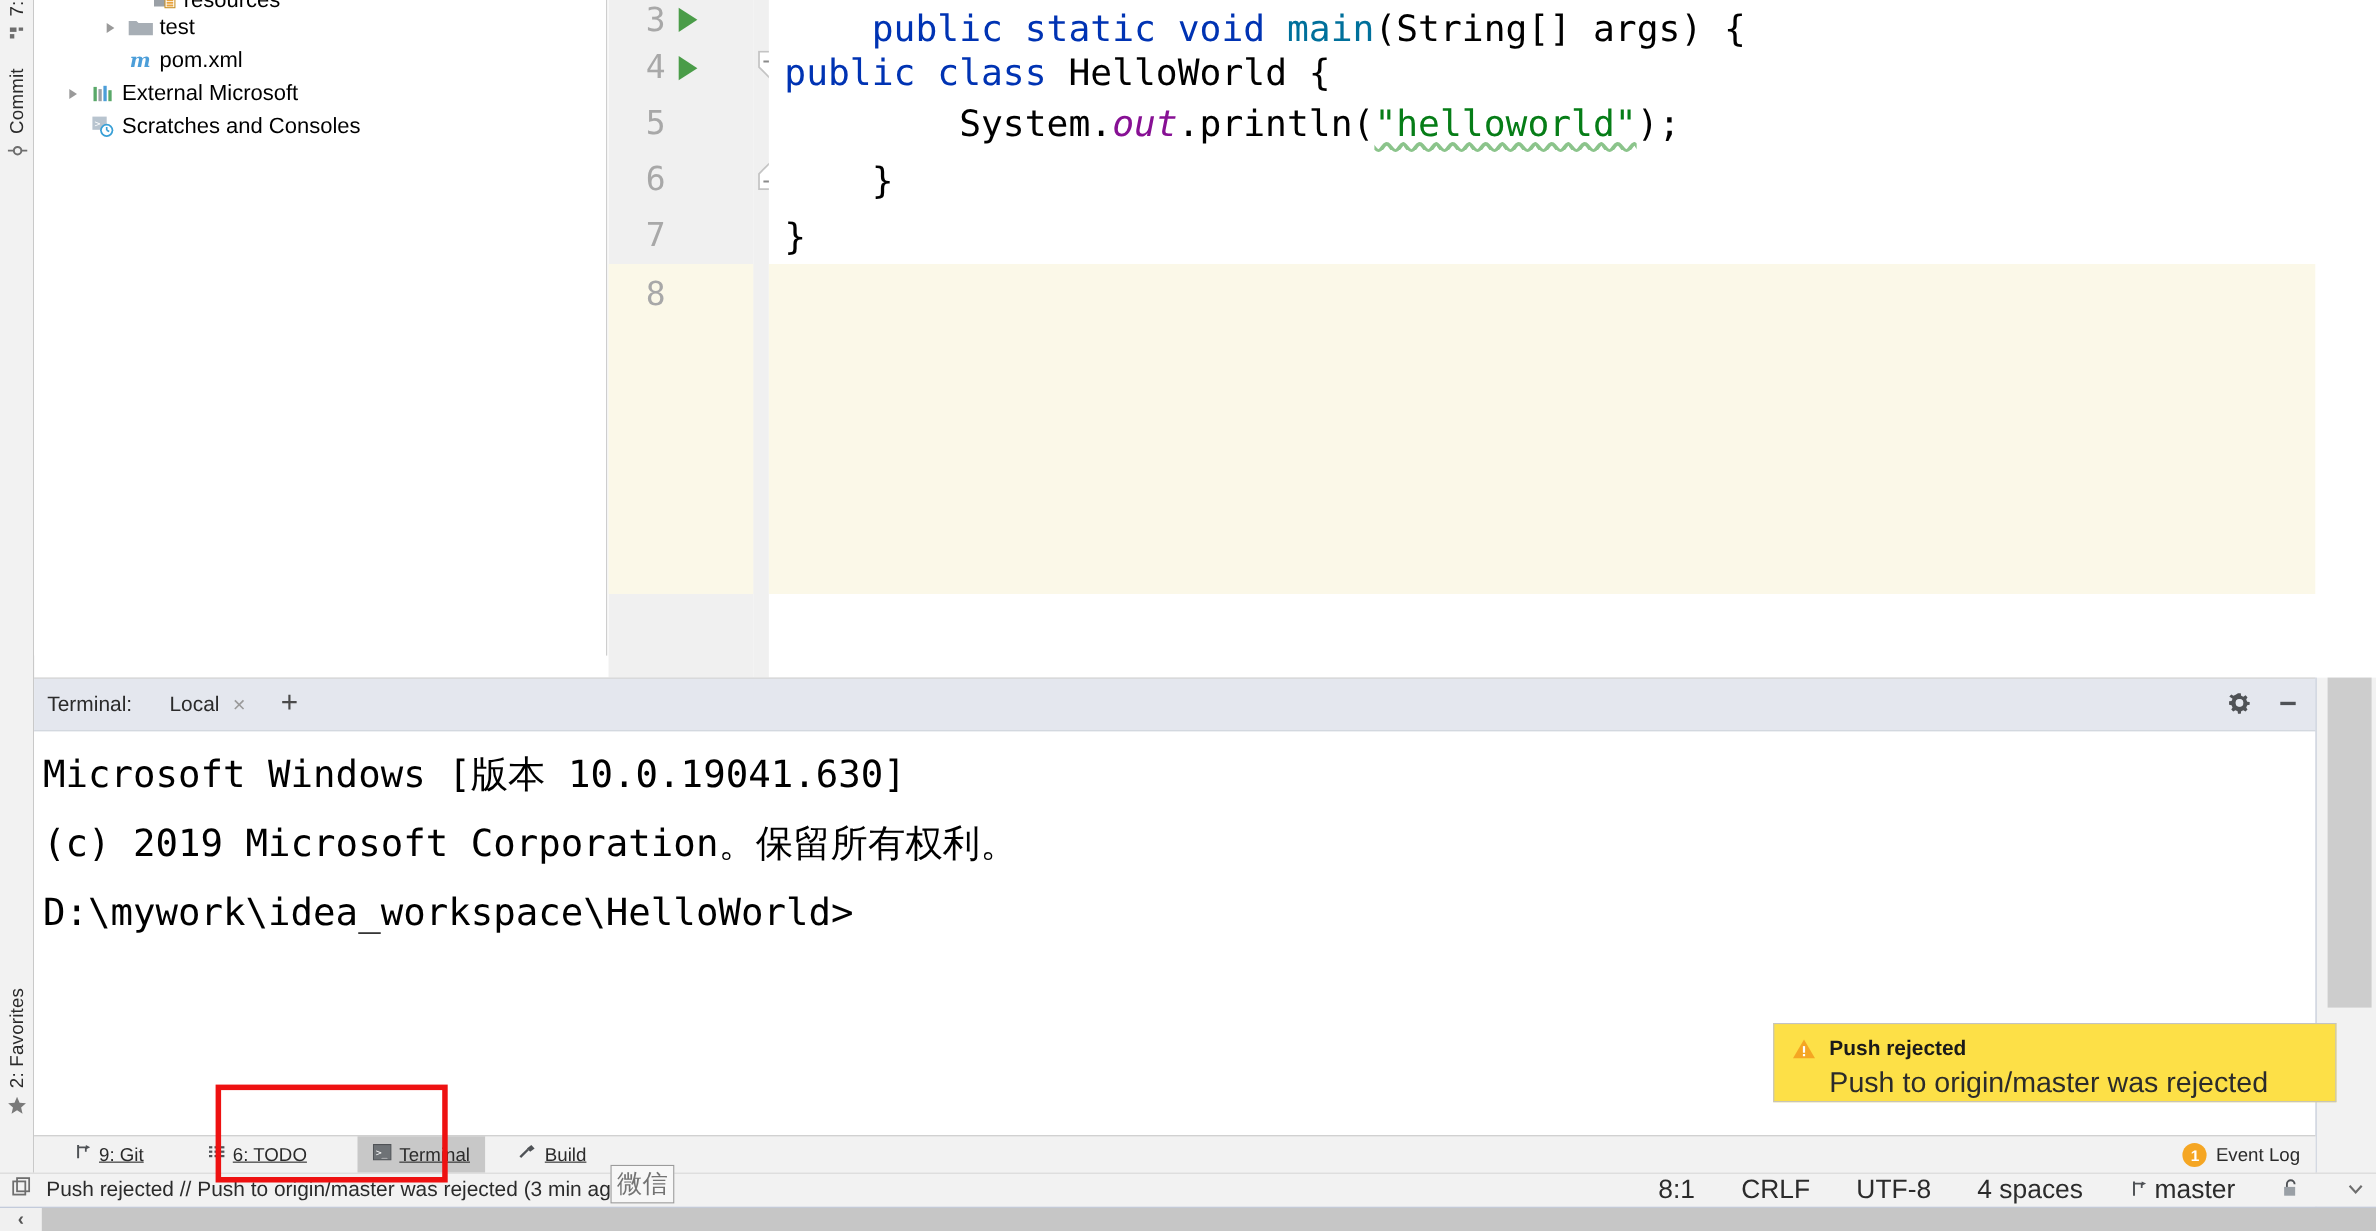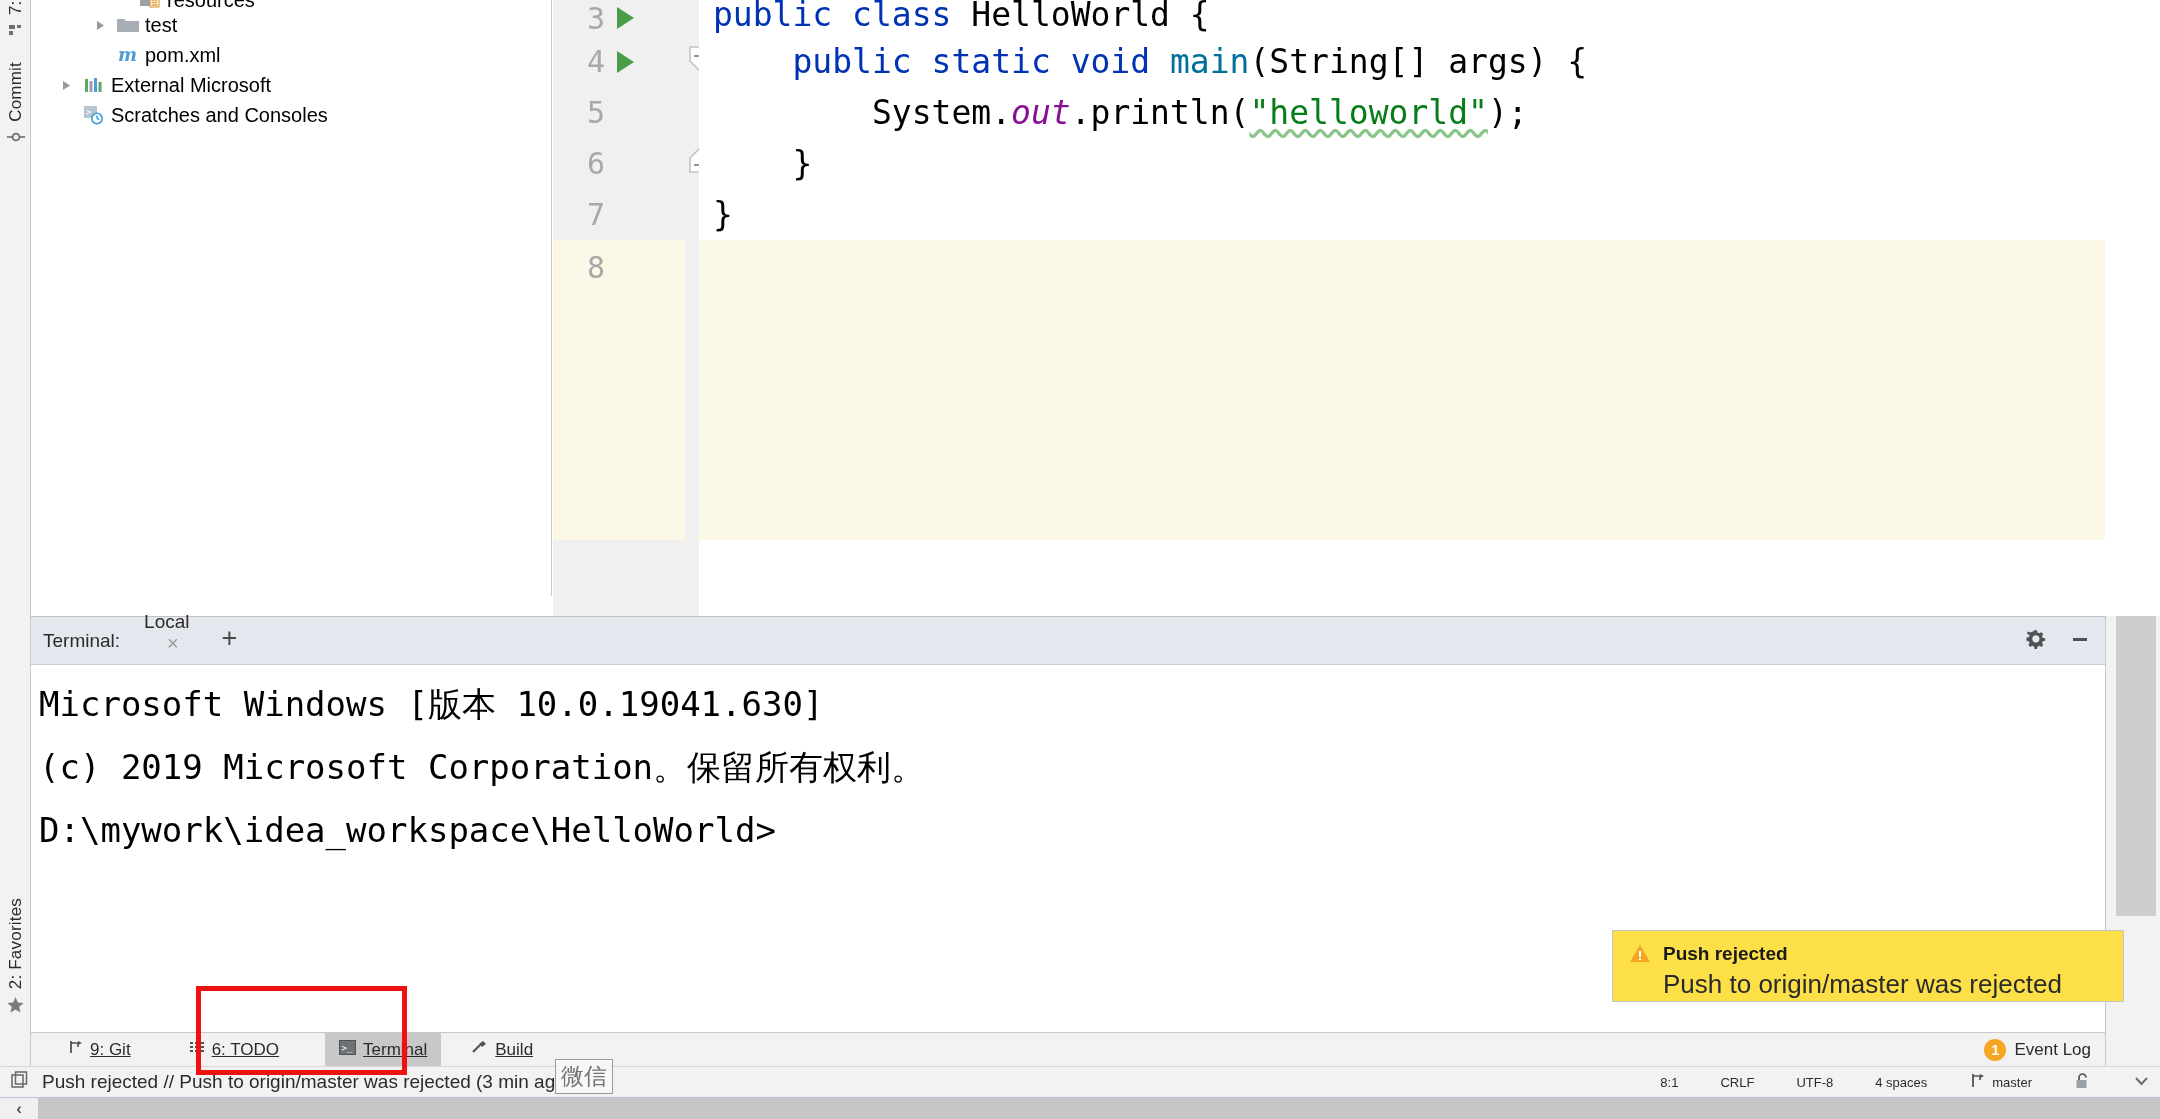--- a/index.html
+++ b/index.html
@@ -127,24 +127,23 @@
   .term-header {
     position: relative; height: 48px;
     background: #e4e7ee;
     border-bottom: 1px solid #c9cdd6;
     display: flex; align-items: center;
   }
   .term-title {
     margin-left: 12px; font-size: 19px; color: #2b2b2b;
   }
   .term-tab {
-    position: relative; margin-left: 16px;
+    position: relative; margin-left: 26px;
     height: 60px; display: flex; align-items: center;
     padding: 0 8px;
-    flex-direction: column;
   }
   .term-tab-name { font-size: 19px; color: #2b2b2b; }
   .term-tab-underline {
     position: absolute; left: 0; bottom: 0;
     width: 100%; height: 4px; background: #4a88c7;
   }
   .term-tab-close {
     margin-left: 12px; font-size: 20px; color: #9a9a9a; line-height: 1;
   }
   .term-add {
@@ -201,21 +200,21 @@
     display: flex; align-items: center;
   }
   .status-left {
     display: flex; align-items: center; gap: 12px;
     margin-left: 10px; font-size: 19px; color: #2b2b2b;
     white-space: nowrap;
   }
   .status-right {
     position: absolute; right: 10px;
     display: flex; align-items: center; gap: 42px;
-    font-size: 13px; color: #2b2b2b; white-space: nowrap;
+    font-size: 24px; color: #2b2b2b; white-space: nowrap;
   }
 
   
   .balloon {
     position: absolute; left: 1612px; top: 930px;
     width: 512px; height: 72px;
     background: #fde047;
     border: 1px solid #c3c3c3;
     display: flex; padding: 12px 16px;
     gap: 12px;
@@ -415,23 +414,23 @@
     </div>
     <div class="fold-mark" style="top:148px;">
       <svg width="24" height="30" viewBox="0 0 24 30">
         <path d="M12 1l9 9v14H3V10z" fill="#ffffff" stroke="#c4c4c4" stroke-width="1.6"></path>
         <line x1="7" y1="17" x2="17" y2="17" stroke="#8a8a8a" stroke-width="1.8"></line>
       </svg>
     </div>
     <div class="indent-guide" style="top:76px; height:128px;"></div>
 
     <div class="code-area">
+      <div class="code-line">    <span class="kw">public static void</span> <span class="meth">main</span><span>(String[] args) {</span></div>
+
       <div class="code-line" style="height:36px; line-height:30px;"><span class="kw">public</span> <span class="kw">class</span> <span>HelloWorld {</span></div>
-
-      <div class="code-line">    <span class="kw">public static void</span> <span class="meth">main</span><span>(String[] args) {</span></div>
 
       <div class="code-line">        <span>System.</span><span class="field">out</span><span>.println(</span><span class="str-warn">"helloworld"</span><span>);</span></div>
 
       <div class="code-line">    <span>}</span></div>
 
       <div class="code-line"><span>}</span></div>
 
       <div class="code-line cur" style="height:300px;"><span></span></div>
     </div>
 

